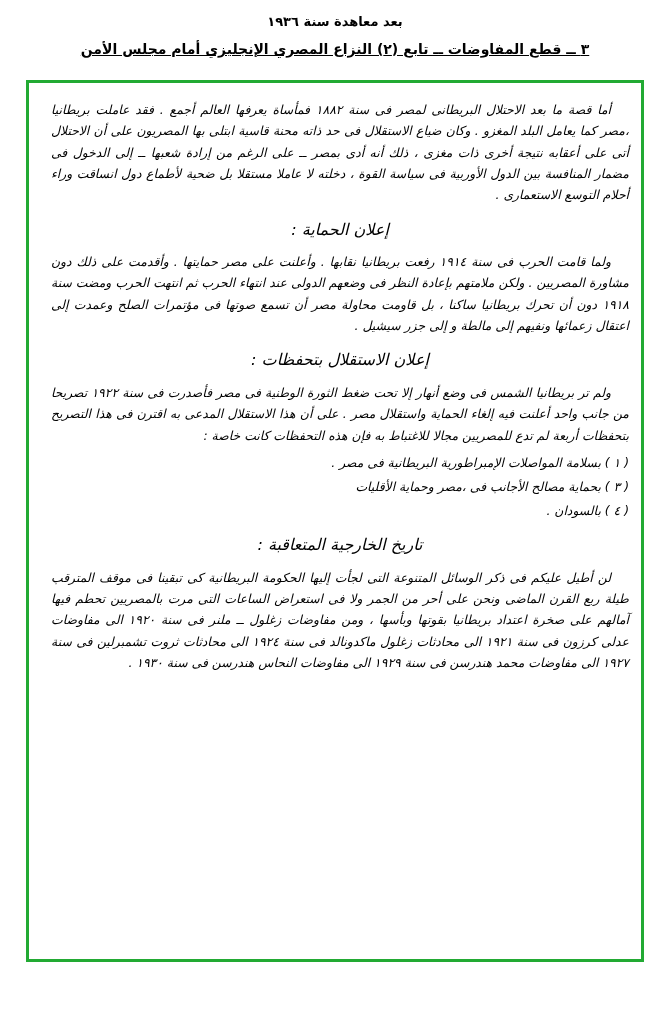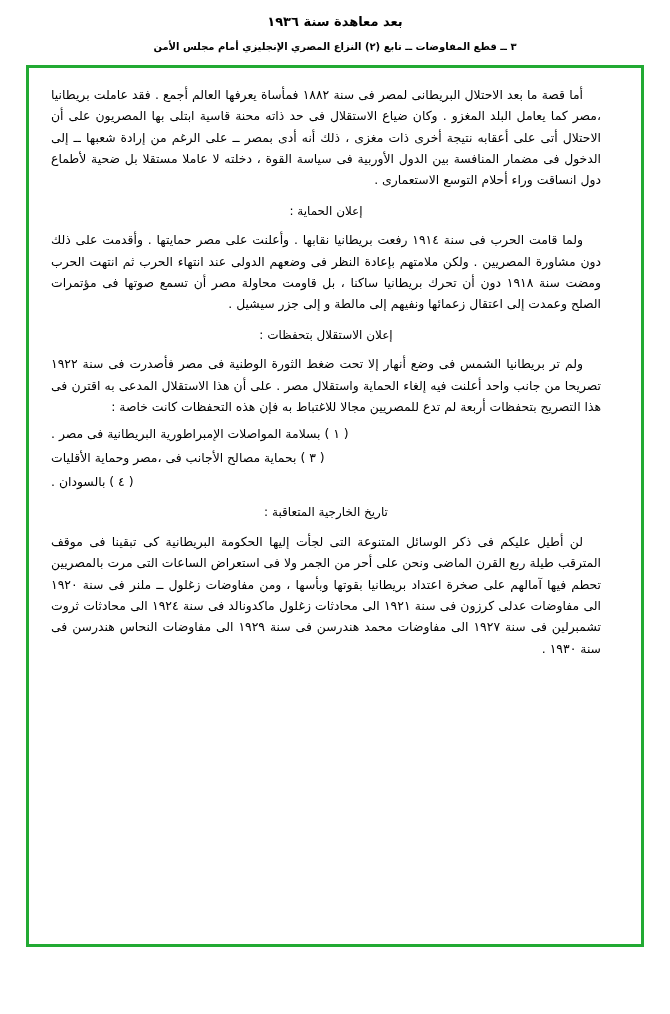--- a/index.html
+++ b/index.html
@@ -26,58 +26,60 @@
     text-align: center;
     direction: rtl;
   }
   .head-line-1 {
     font-size: 13px;
     font-weight: bold;
     letter-spacing: 0.5px;
     margin-bottom: 12px;
   }
   .head-line-2 {
-    font-size: 10px;
+    font-size: 14px;
     font-weight: bold;
-    margin-bottom: 13px;
+    margin-bottom: 23px;
+    text-decoration: underline;
   }
   .head-line-3 {
     font-size: 9.5px;
     font-weight: bold;
     margin-bottom: 10px;
     letter-spacing: 0px;
   }
   .frame {
     border: 3px solid #f97316;
     box-sizing: border-box;
     width: 100%;
     height: 882px;
-    padding: 16px 40px 10px 22px;
+    padding: 16px 12px 10px 22px;
     direction: rtl;
+    font-style: italic;
   }
   .body-text {
     font-size: 12.4px;
     line-height: 1.72;
     text-align: justify;
     text-justify: inter-word;
     direction: rtl;
   }
   .para {
     margin: 0 0 6px 0;
     text-indent: 18px;
   }
   .subhead {
     margin: 10px 0 8px 0;
-    font-size: 12px;
+    font-size: 16px;
     text-align: center;
     direction: rtl;
   }
   .listitem {
     margin: 0 0 3px 0;
-    text-align: left;
+    text-align: right;
     direction: rtl;
     font-size: 12.4px;
     line-height: 1.7;
   }
   .closing {
     margin: 6px 0 0 0;
     text-indent: 18px;
   }
 </style>
 </head>

